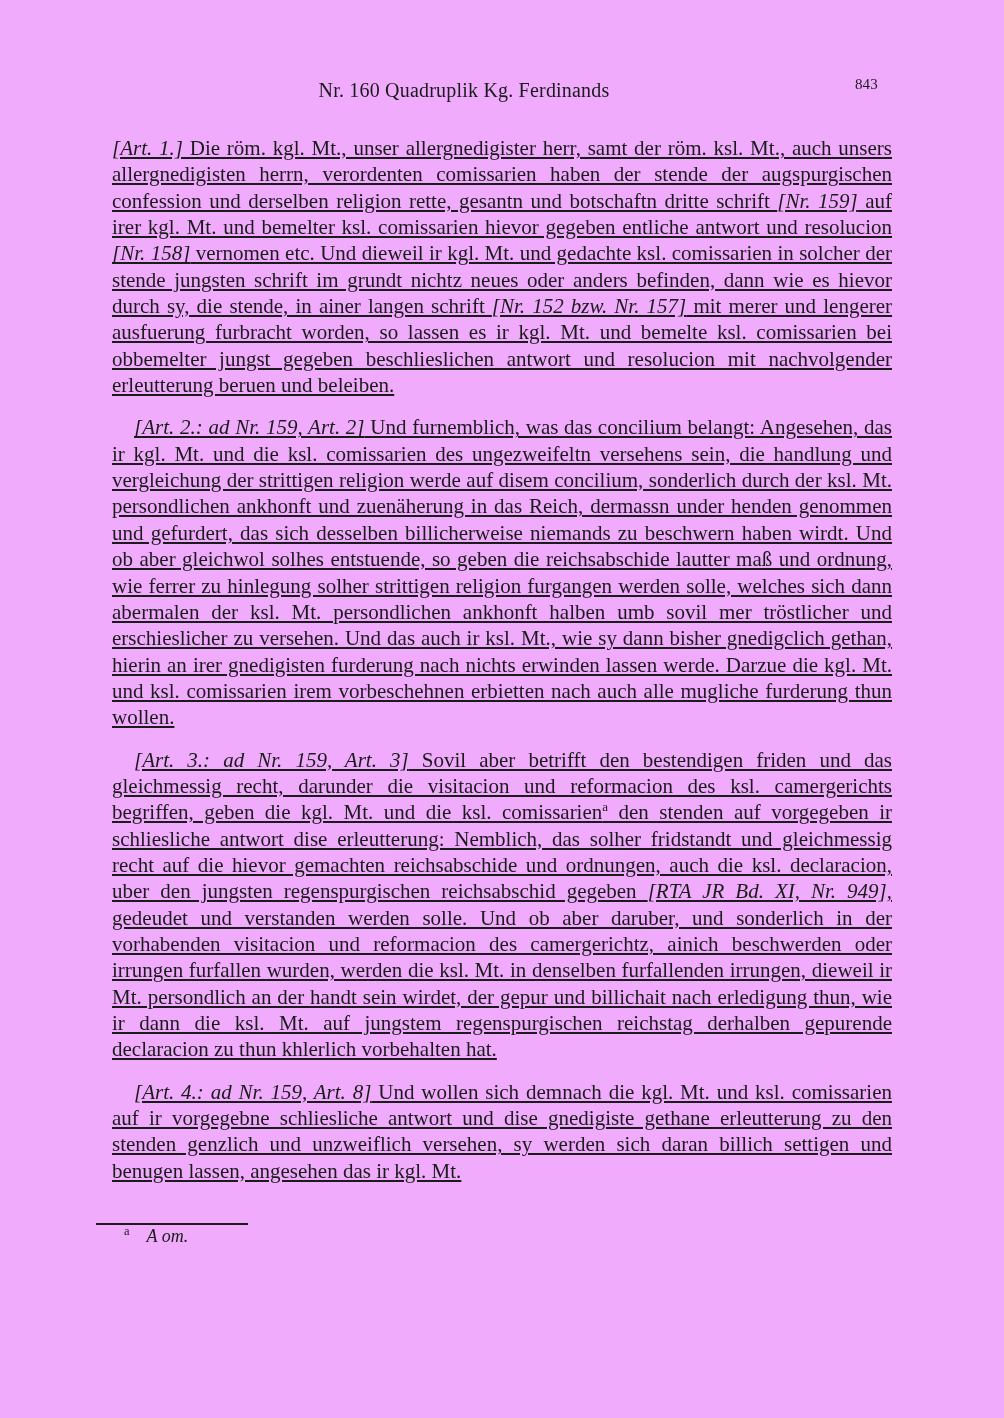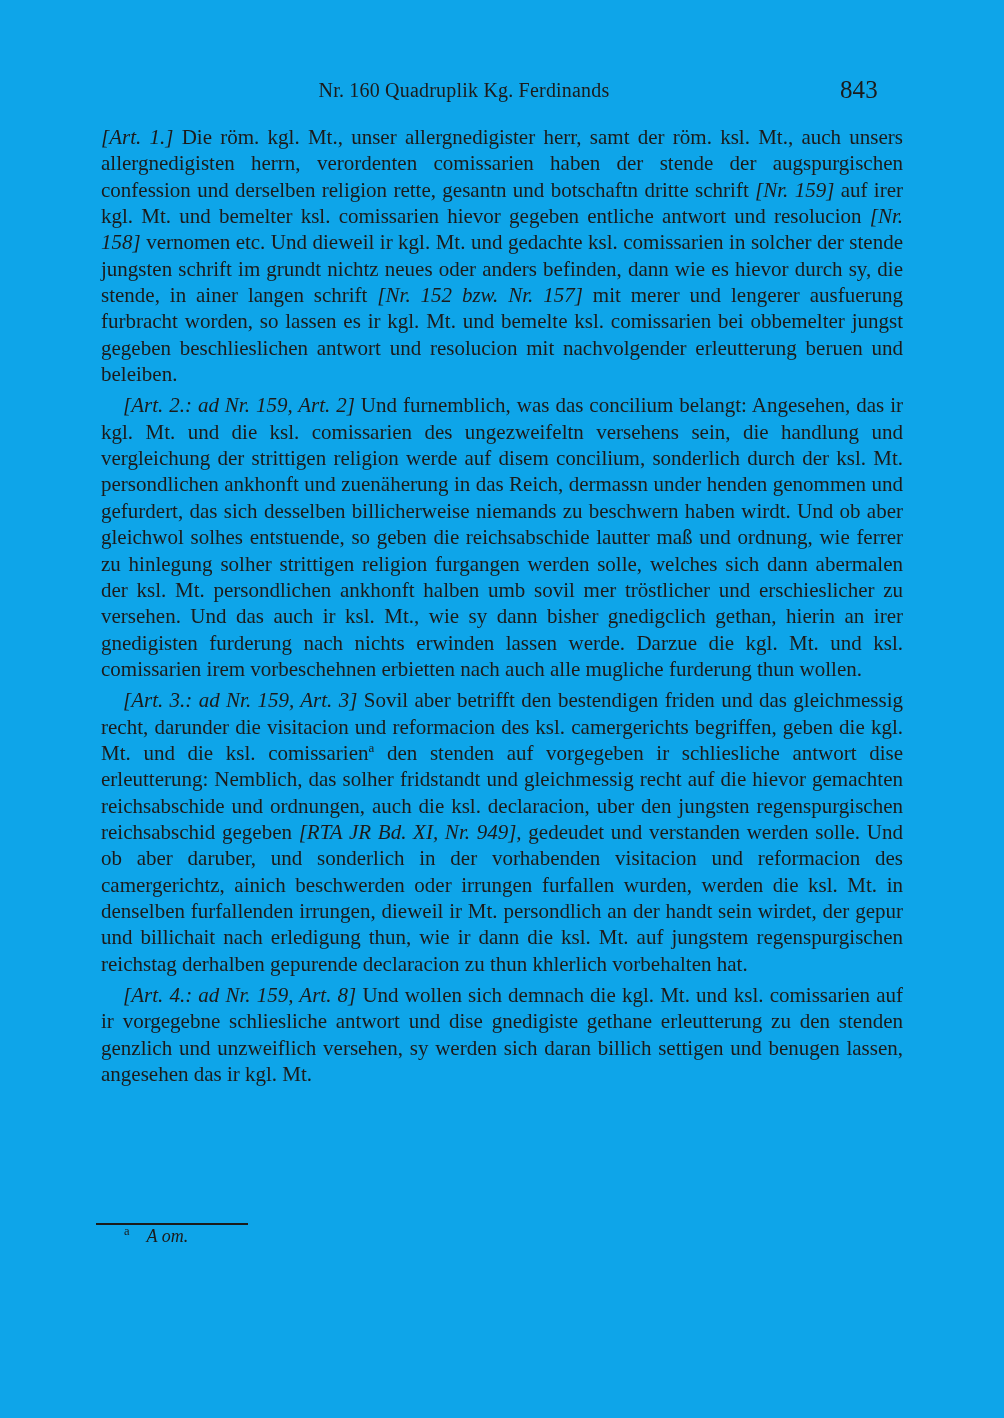--- a/index.html
+++ b/index.html
@@ -1,21 +1,21 @@
 <!DOCTYPE html>
 <html><head>
 <meta charset="utf-8">
 <style>
   * { margin: 0; padding: 0; box-sizing: border-box; }
   html, body { background: #ffffff; }
   .page {
     position: relative;
     width: 1004px;
     height: 1418px;
-    background: #0ea5e9;
+    background: #f0abfc;
     color: #1b1b1b;
     font-family: "Liberation Serif", "DejaVu Serif", serif;
     overflow: hidden;
   }
   .running-head {
     position: absolute;
     top: 79px;
     left: 96px;
     width: 812px;
     text-align: center;
@@ -24,33 +24,33 @@
     white-space: nowrap;
   }
   .head-title {
     position: relative;
     left: -38px;
   }
   .page-number {
     position: absolute;
     right: 30px;
     top: -3px;
-    font-size: 25px;
+    font-size: 15px;
     font-family: Liberation Serif, serif;
   }
   .body-text {
     position: absolute;
     top: 119px;
     left: 96px;
     width: 812px;
     font-size: 21px;
     line-height: 26.35px;
     text-align: justify;
   }
-  .body-text p.para { margin: 5px; }
+  .body-text p.para { margin: 16px; text-decoration: underline; }
   .body-text p.para.indent { text-indent: 22px; }
   .body-text em { font-style: italic; }
   .body-text sup {
     font-size: 13px;
     line-height: 0;
     vertical-align: super;
   }
   .footnote-block {
     position: absolute;
     left: 96px;

